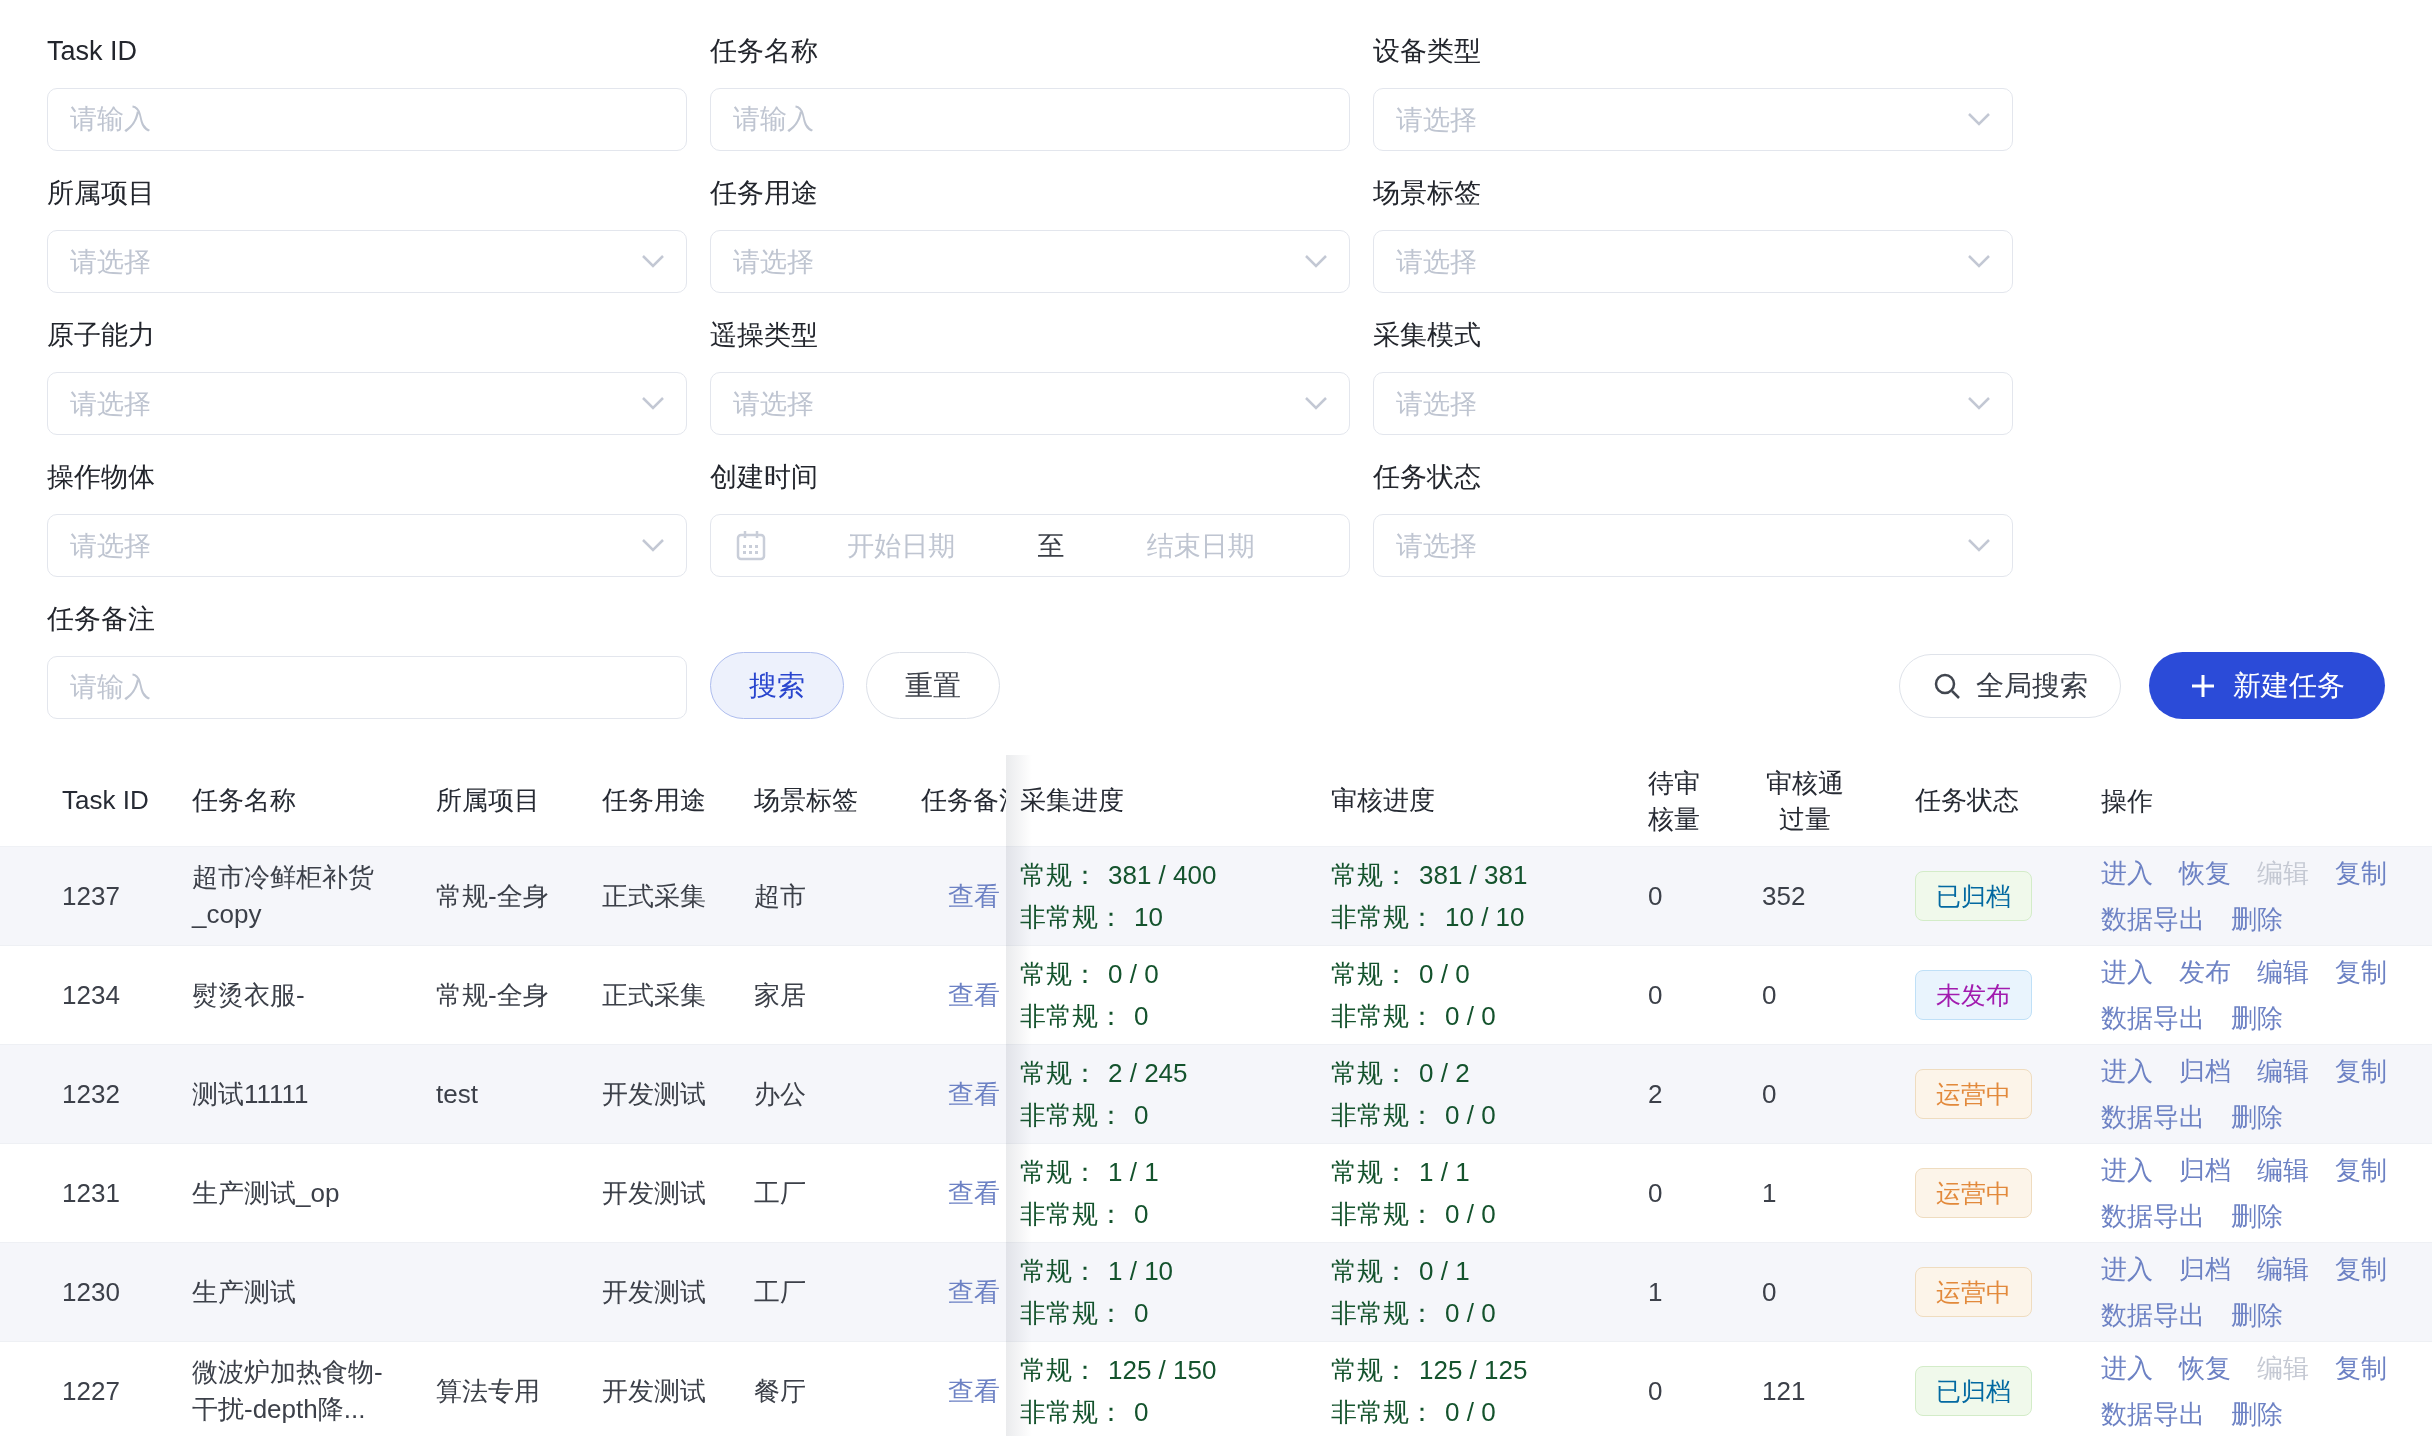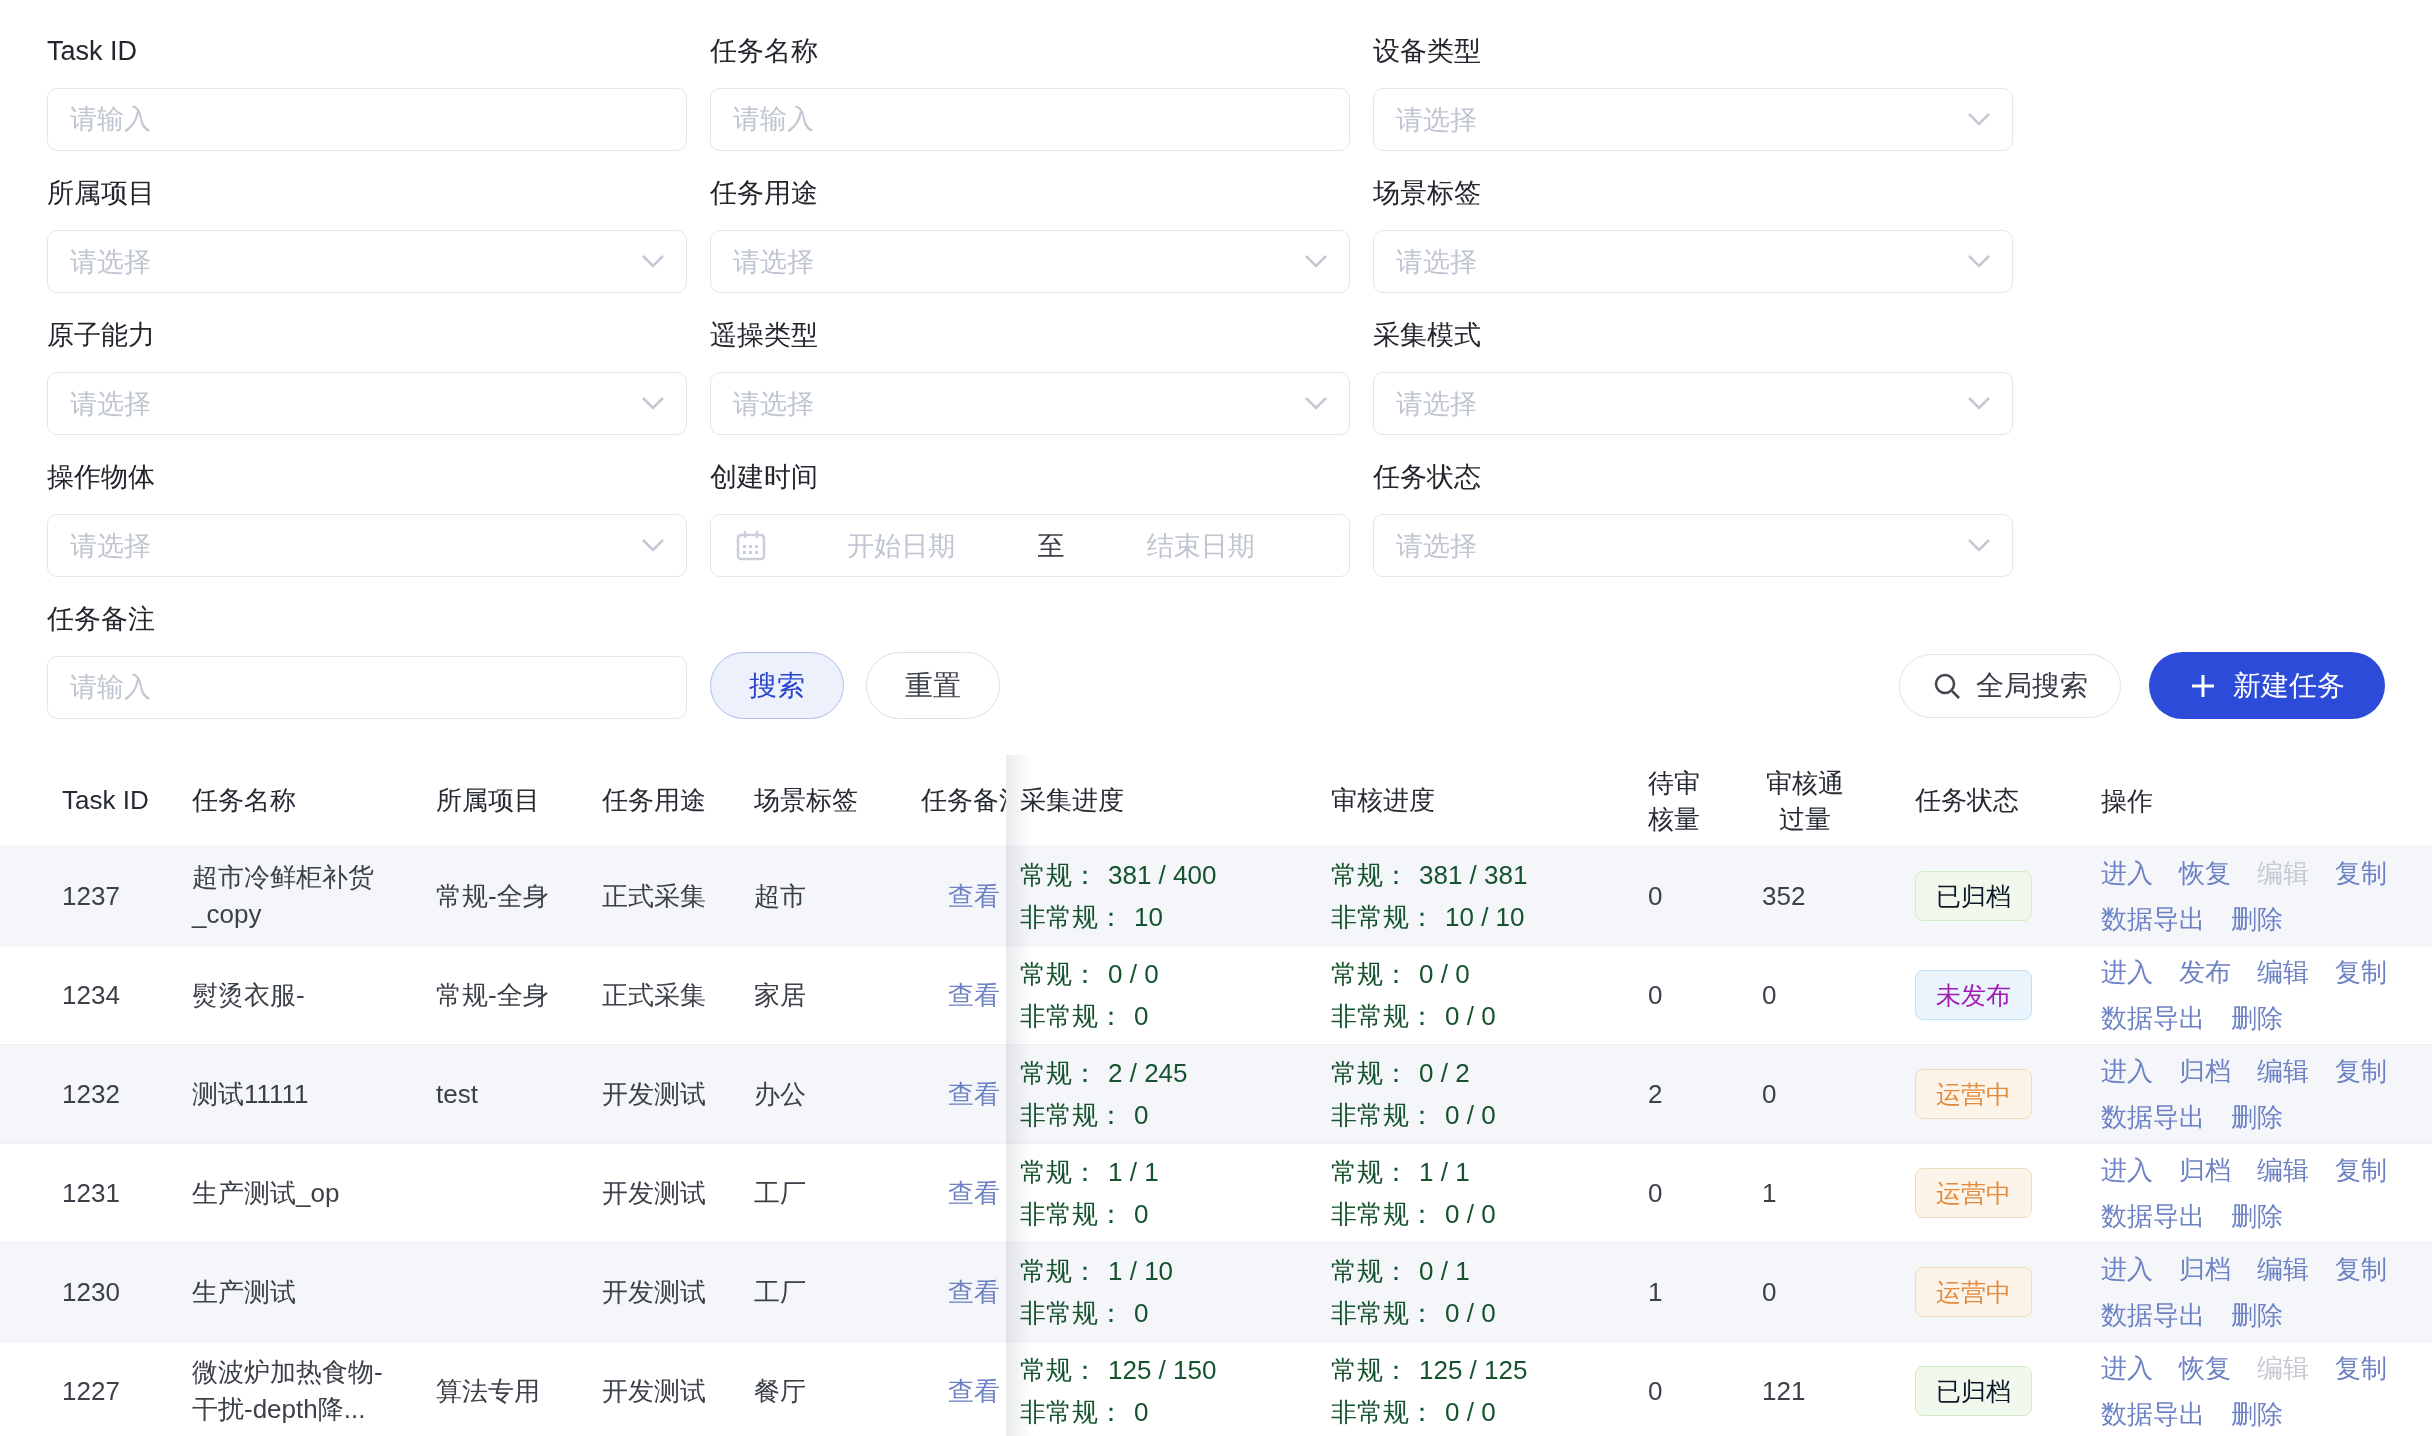--- a/index.html
+++ b/index.html
@@ -51,21 +51,21 @@
   .hw-narrow{display:block; width:58px; line-height:36px;}
   .hw-mid{display:block; width:86px; line-height:36px;text-align:center;}
   .c-status{width:186px;}
   .c-actions{flex:1 1 auto; padding-right:34px; display:flex; flex-wrap:wrap; column-gap:26px; row-gap:12px; line-height:34px;}
   .link, .action-link { color:#6D82C4; cursor:pointer; }
   .action-link.disabled { color:#C5C9D3; cursor:default; }
   .prog { display:flex; flex-direction:column; gap:10px; color:#14532d; line-height:32px; }
   .prog-row { display:flex; }
   .p-label { margin-right:10px; }
   .badge { display:inline-block; padding:9px 20px; border-radius:8px; font-size:25px; border:1.5px solid; line-height:30px; }
-  .badge-green { color:#0f172a; background:#F0F9EB; border-color:#D3ECC8; }
+  .badge-green { color:#0369a1; background:#F0F9EB; border-color:#D3ECC8; }
   .badge-blue { color:#a21caf; background:#E9F4FD; border-color:#BFE0F7; }
   .badge-orange { color:#E2893B; background:#FCF4E9; border-color:#EFDCBF; }
   .scroll-shadow { position:absolute; top:0; left:1006px; width:26px; height:100%; pointer-events:none; z-index:5;
     background:linear-gradient(90deg, rgba(50,60,80,0.10), rgba(50,60,80,0)); }
 </style>
 </head>
 <body>
 
 <div class="filter-grid">
   <div class="field">

